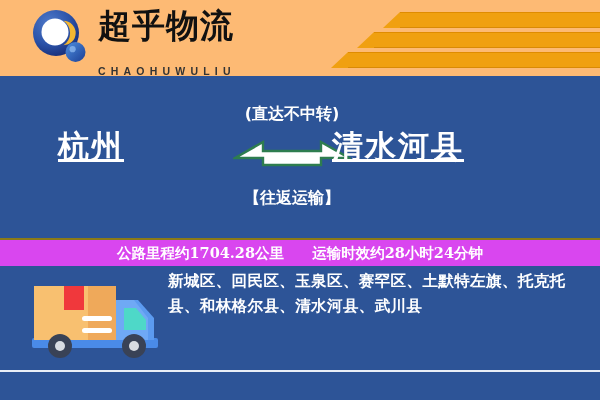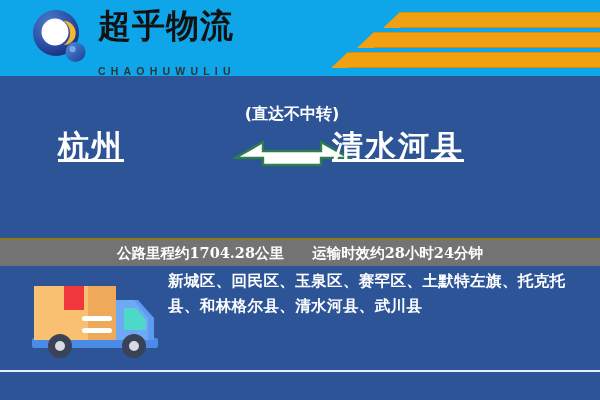--- a/index.html
+++ b/index.html
@@ -4,21 +4,21 @@
 <style>
   html,body{margin:0;padding:0;}
   body{
     width:600px;height:400px;overflow:hidden;
     background:#ffffff;
     font-family:"Liberation Sans","DejaVu Sans",sans-serif;
   }
   .banner{position:relative;width:600px;height:400px;background:#ffffff;overflow:hidden;}
 
   
-  .header{position:absolute;left:0;top:0;width:600px;height:76px;background:#0ea5e9;}
+  .header{position:absolute;left:0;top:0;width:600px;height:76px;background:#fdba74;}
 
   .logo-wrap{position:absolute;left:30px;top:6px;width:250px;height:64px;}
   .logo-mark{position:absolute;left:0;top:2px;width:58px;height:58px;}
   .logo-text{position:absolute;left:68px;top:0px;width:190px;height:62px;}
   .logo-cn{
     font-family:"DejaVu Sans","Liberation Sans",sans-serif;
     font-size:33px;font-weight:bold;color:#111111;letter-spacing:1px;
     line-height:40px;white-space:nowrap;
   }
   .logo-en{
@@ -58,21 +58,21 @@
     font-size:16px;font-weight:bold;color:#ffffff;white-space:nowrap;
   }
   .note-top{top:2px;}
   .note-bottom{top:86px;}
 
   .arrow{position:absolute;left:1px;top:34px;width:118px;height:34px;}
 
   
   .infobar{
     position:absolute;left:0;top:162px;width:600px;height:26px;
-    background:#737373;border-top:2px solid #8A7A18;
+    background:#d946ef;border-top:2px solid #8A7A18;
     display:flex;align-items:center;justify-content:center;
   }
   .infobar-inner{
     font-family:"DejaVu Serif","Liberation Serif",serif;
     font-size:14.5px;font-weight:bold;color:#ffffff;white-space:nowrap;
   }
   .info-gap{display:inline-block;width:18px;}
 
   
   .lower{position:absolute;left:0;top:188px;width:496px;height:107px;}
@@ -139,20 +139,21 @@
     <div class="route">
       <div class="city city-from">杭州</div>
 
       <div class="mid">
         <div class="note-top">(直达不中转)</div>
         <div class="arrow">
           <svg width="118" height="34" viewBox="0 0 118 34">
             <path d="M2 22 L30 6 L30 15 L88 15 L88 6 L116 22 L88 22 L88 29 L30 29 L30 22 Z" fill="#FFFFFF" stroke="#2E7D4F" stroke-width="2.4" stroke-linejoin="miter"></path>
           </svg>
         </div>
+        <div class="note-bottom">【往返运输】</div>
       </div>
 
       <div class="city city-to">清水河县</div>
     </div>
 
     <div class="infobar">
       <div class="infobar-inner">
         <span>公路里程约1704.28公里</span>
         <span class="info-gap"></span>
         <span>运输时效约28小时24分钟</span>

